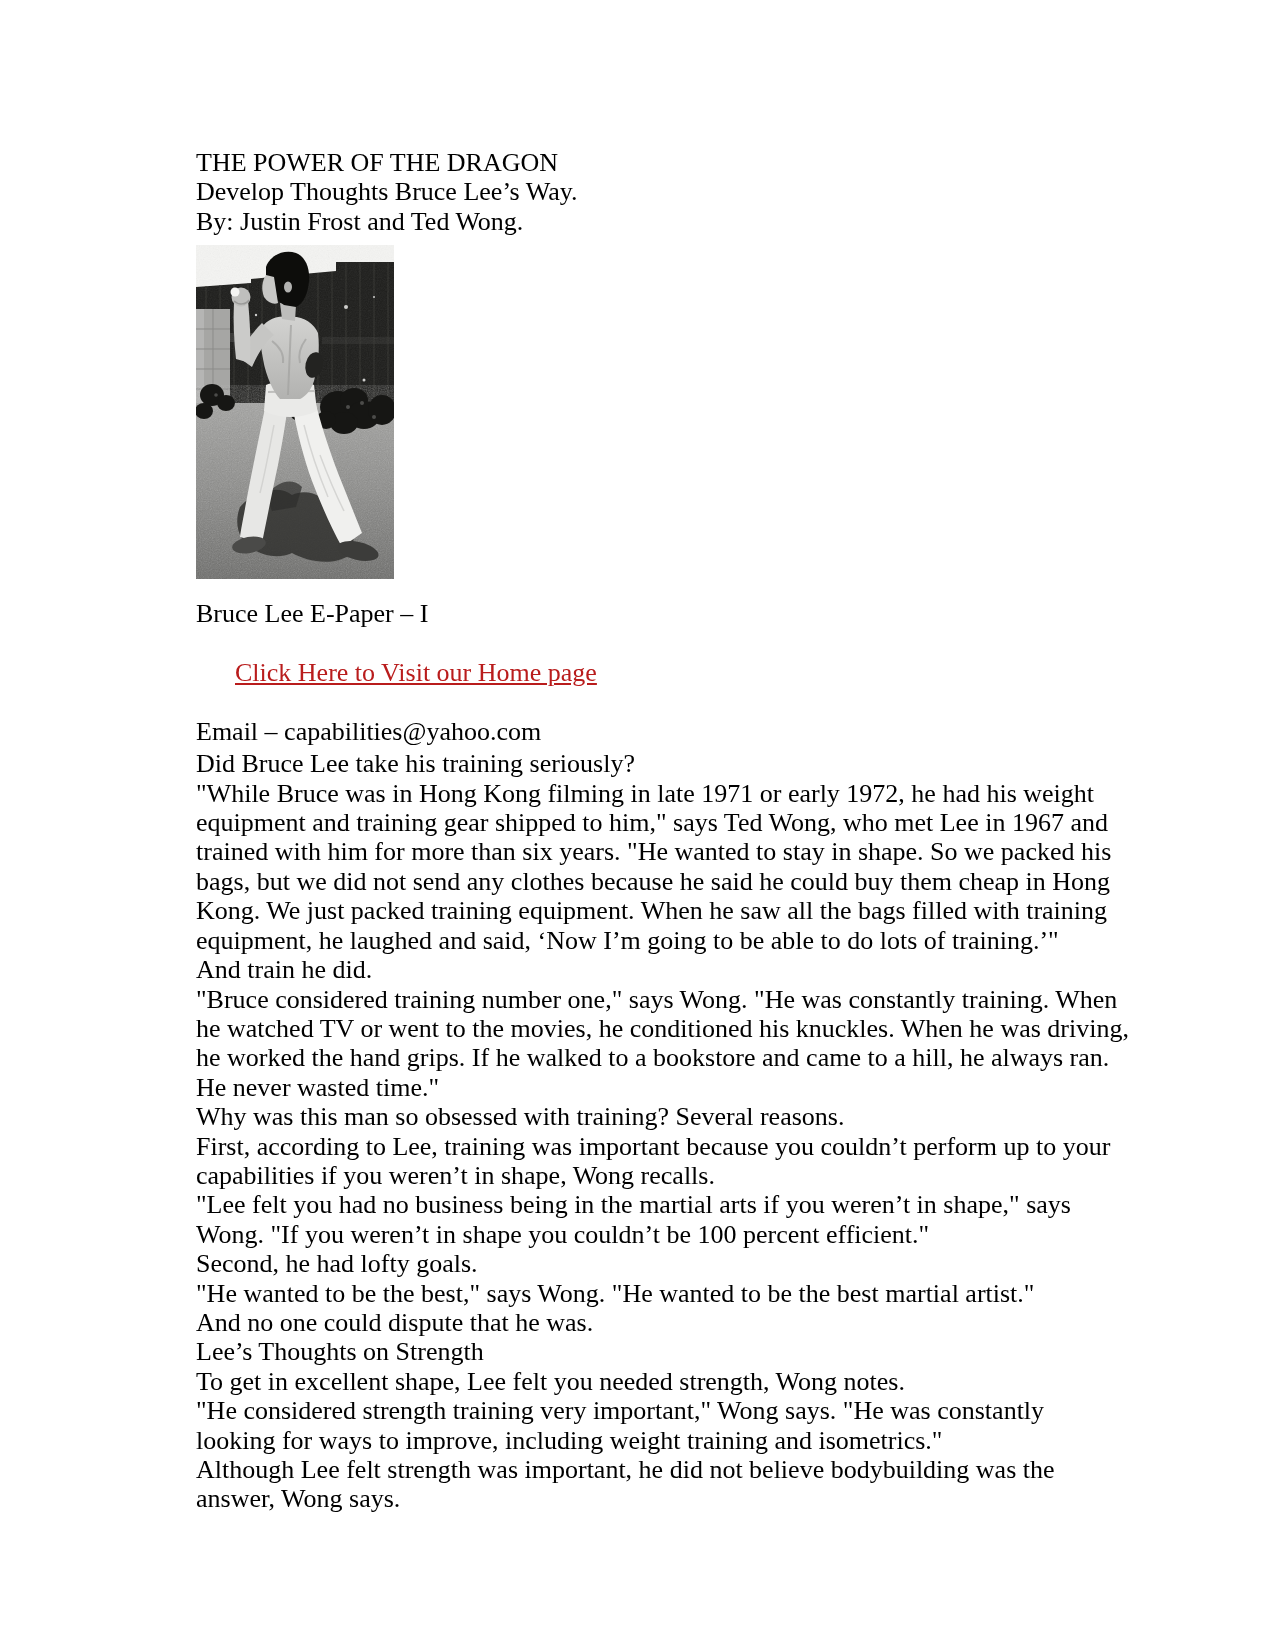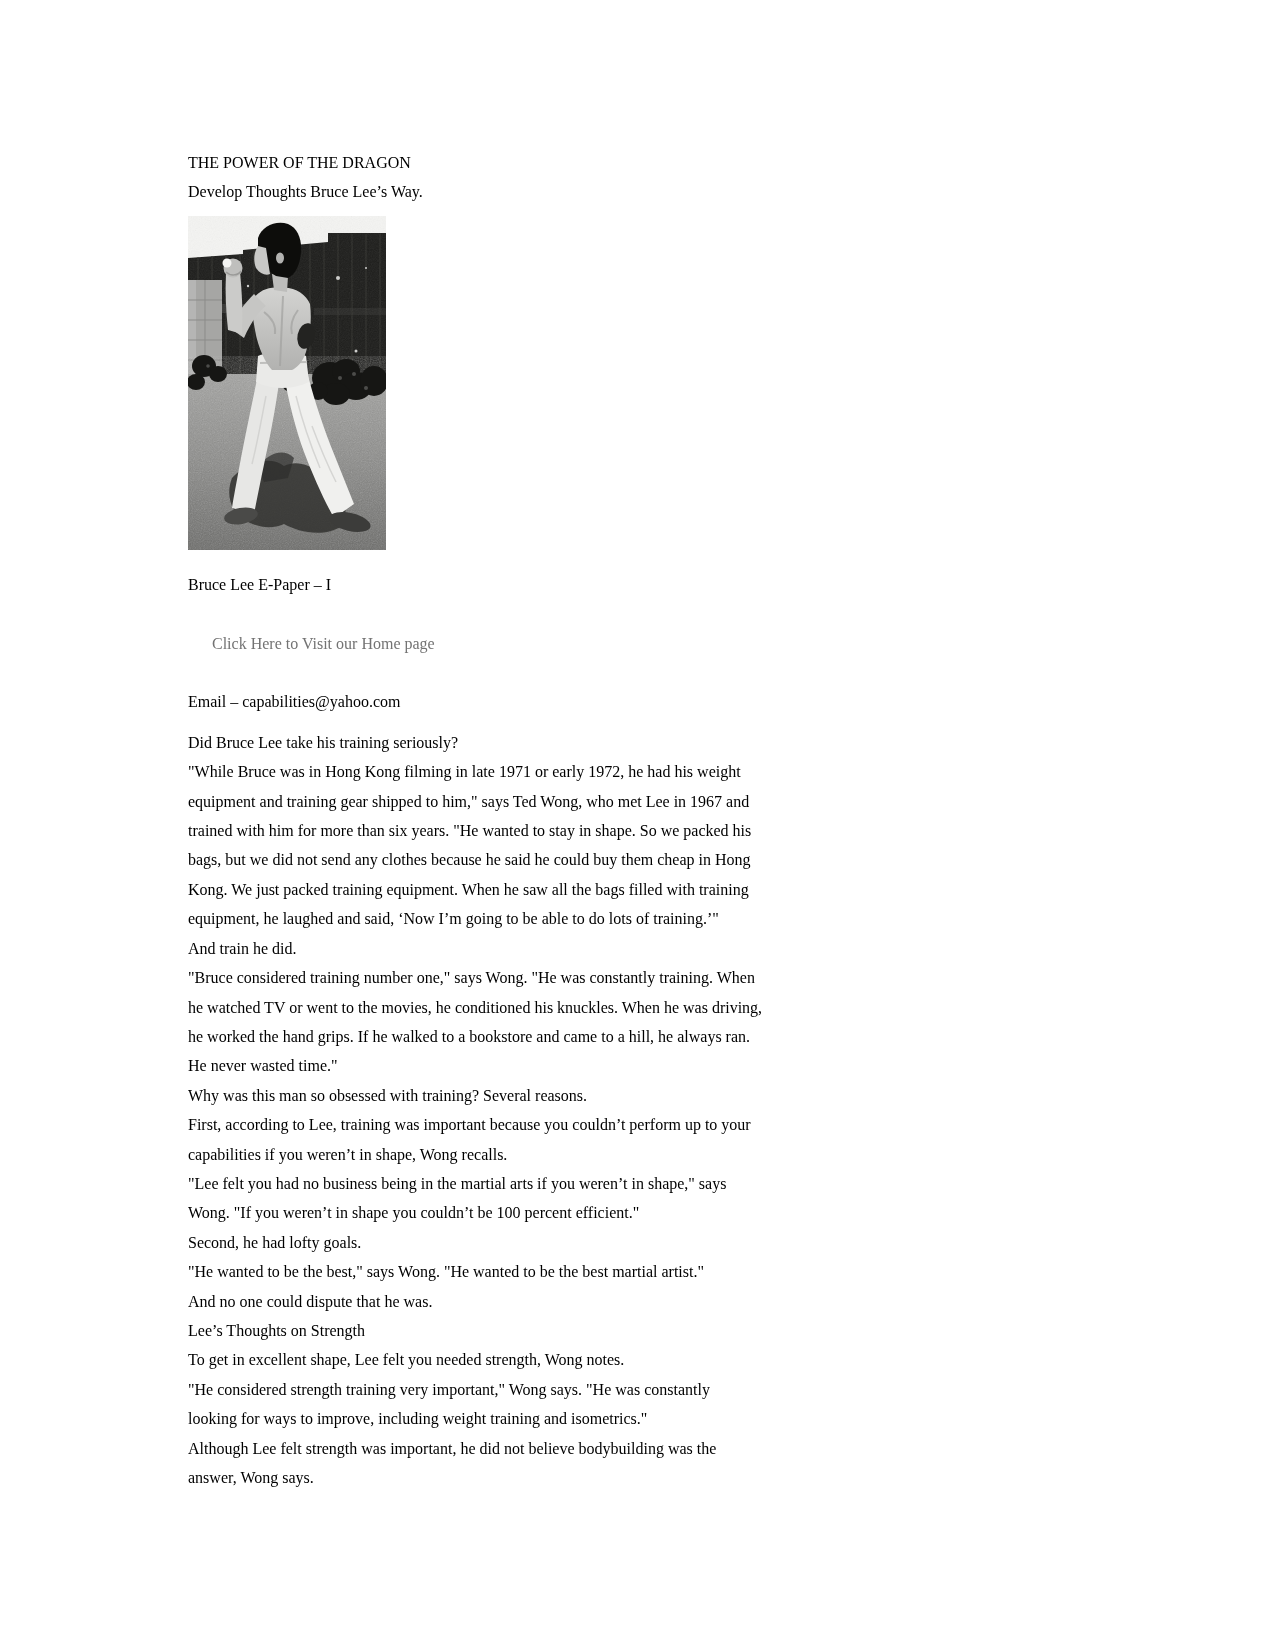--- a/index.html
+++ b/index.html
@@ -6,50 +6,52 @@
   body {
     width: 1275px; height: 1650px;
     background: #ffffff;
     position: relative;
     font-family: "Liberation Serif", serif;
     color: #000000;
     overflow: hidden;
   }
   .content {
     position: absolute;
-    left: 188px; top: 148px;
+    left: 196px; top: 148px;
     width: 960px;
-    font-size: 16px;
+    font-size: 26px;
     line-height: 29.4px;
   }
   .line { white-space: pre; }
   .photo-wrap {
     margin-top: 9px;
     width: 198px; height: 334px;
     line-height: 0;
   }
   .photo-wrap svg { display: block; }
   .caption-block { margin-top: 20px; }
   .home-link {
-    color: #737373;
+    text-decoration: underline;
+    color: #b91c1c;
     cursor: pointer;
     display: inline-block;
   }
   .body-text {
-    margin-top: 11px;
+    margin-top: 3px;
     white-space: pre-line;
   }
 </style>
 </head>
 <body>
 
 <div class="content">
 
   <div class="line">THE POWER OF THE DRAGON</div>
   <div class="line">Develop Thoughts Bruce Lee’s Way.</div>
+  <div class="line">By: Justin Frost and Ted Wong.</div>
 
   <div class="photo-wrap">
     <svg width="198" height="334" viewBox="0 0 198 334" xmlns="http://www.w3.org/2000/svg">
       <defs>
         <linearGradient id="gGrad" x1="0" y1="0" x2="0" y2="1">
           <stop offset="0" stop-color="#a3a3a1"></stop>
           <stop offset="0.5" stop-color="#8b8b89"></stop>
           <stop offset="1" stop-color="#6b6b69"></stop>
         </linearGradient>
         <linearGradient id="skinGrad" x1="0" y1="0" x2="0" y2="1">

